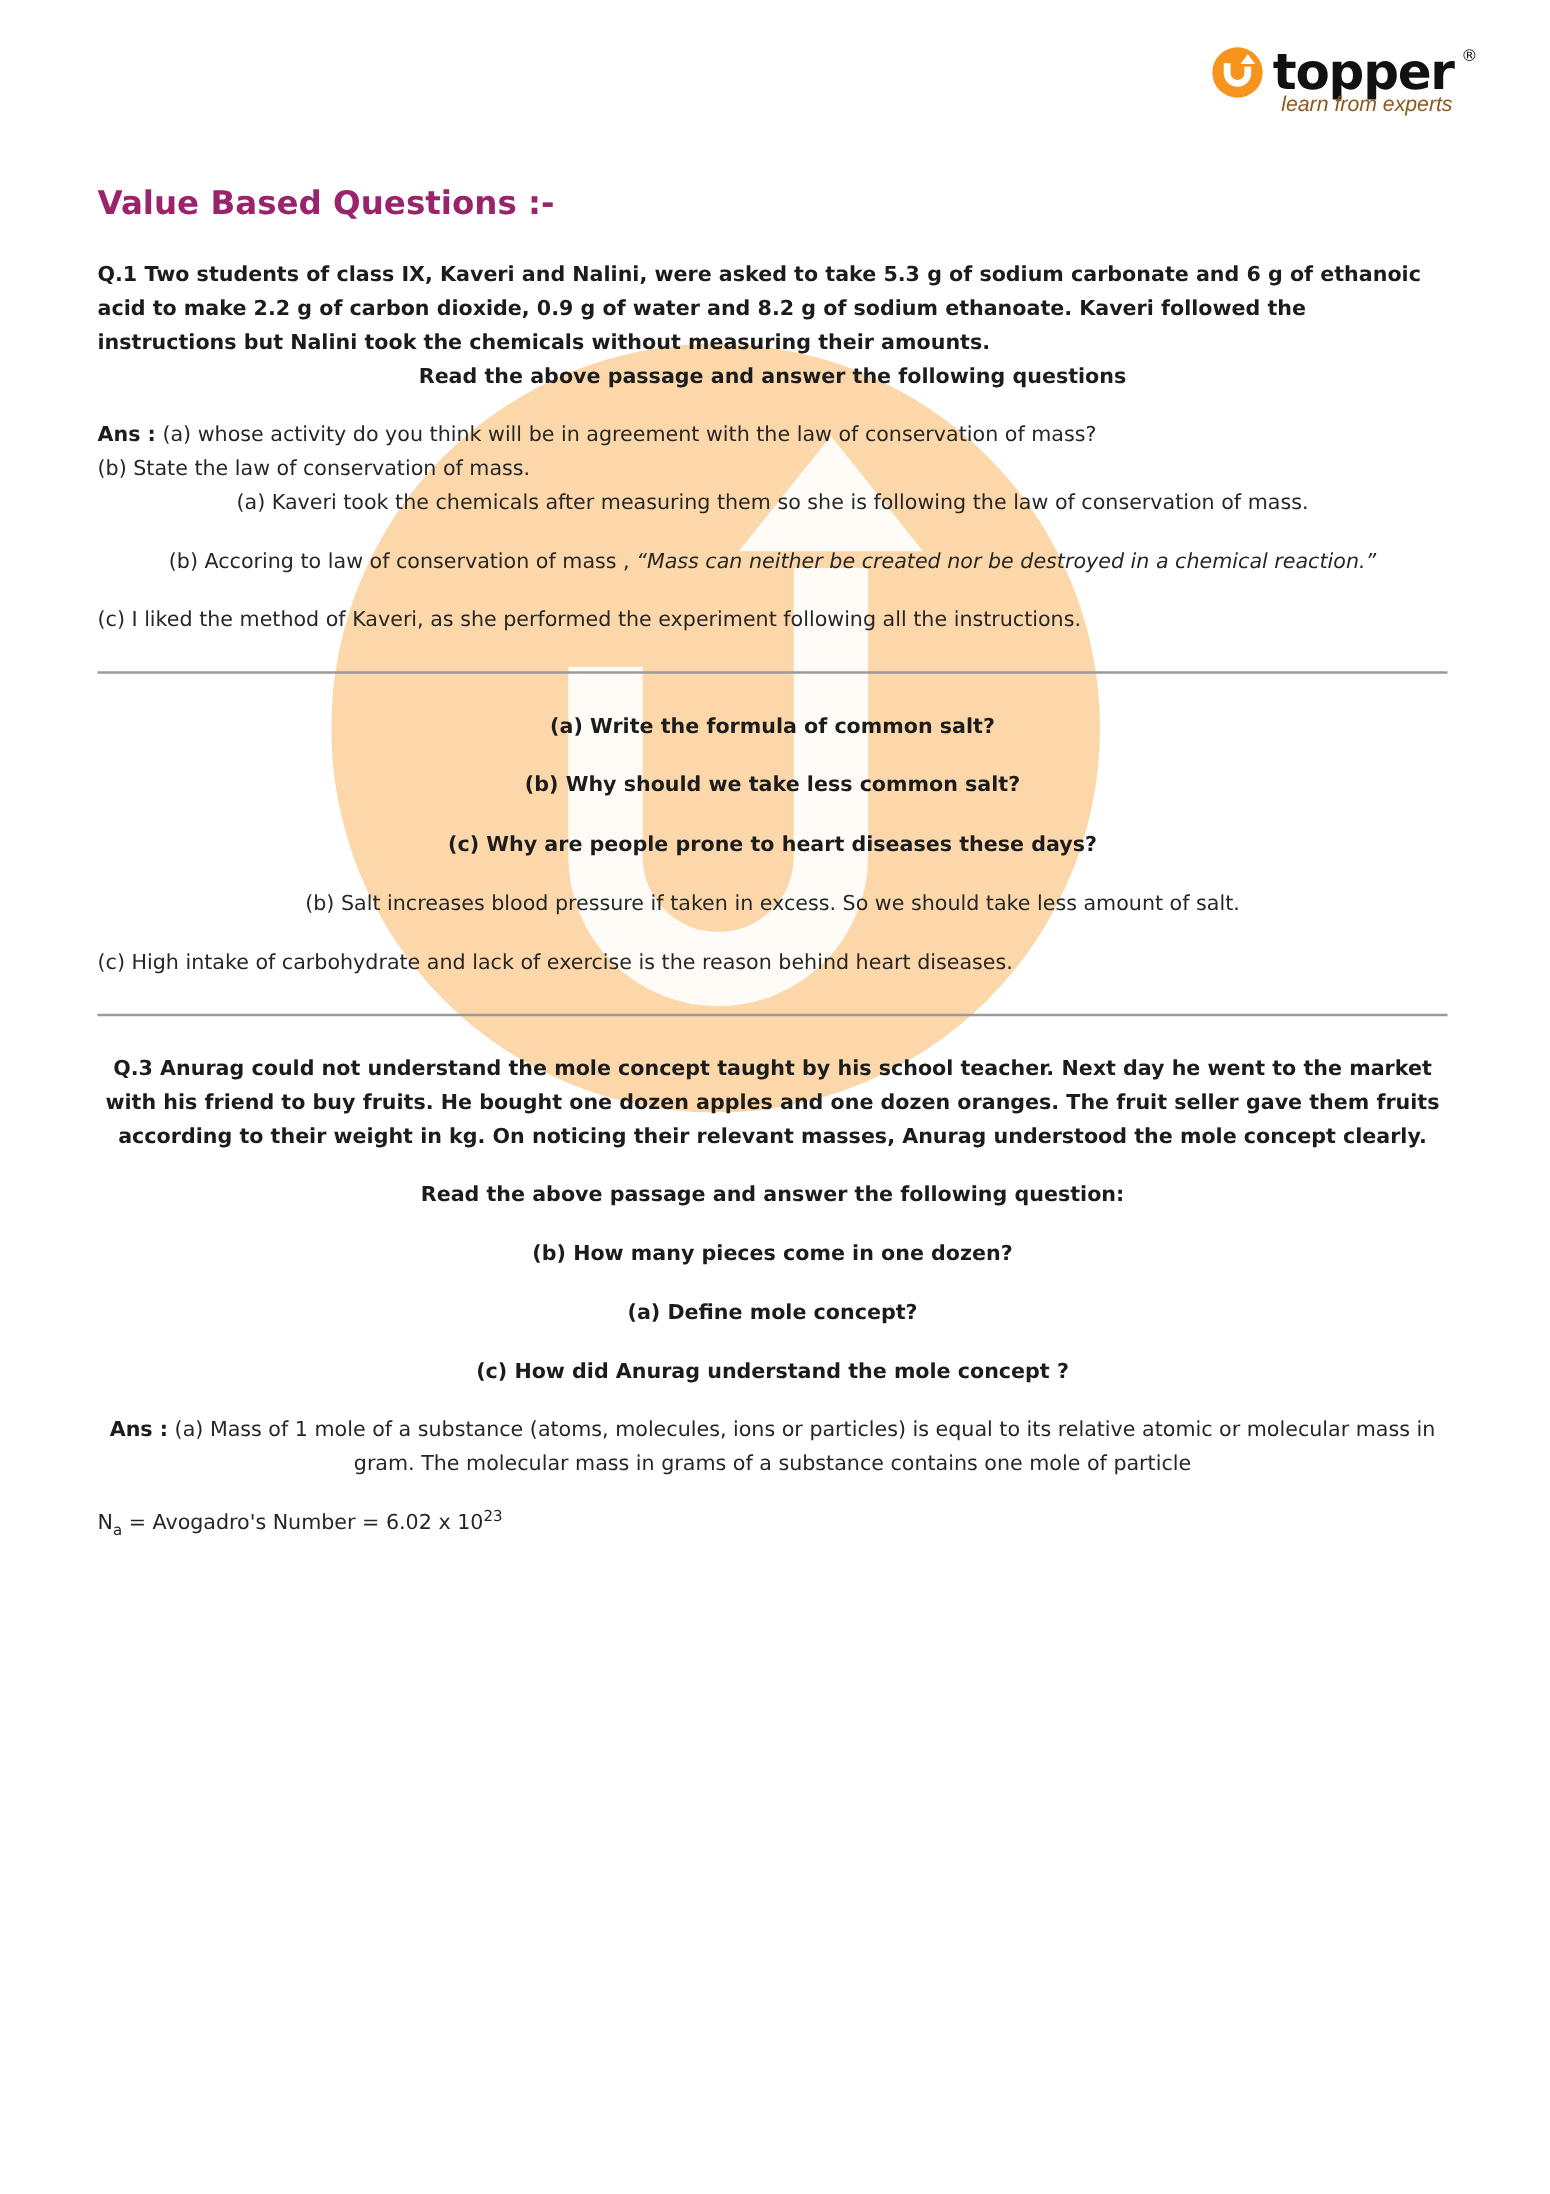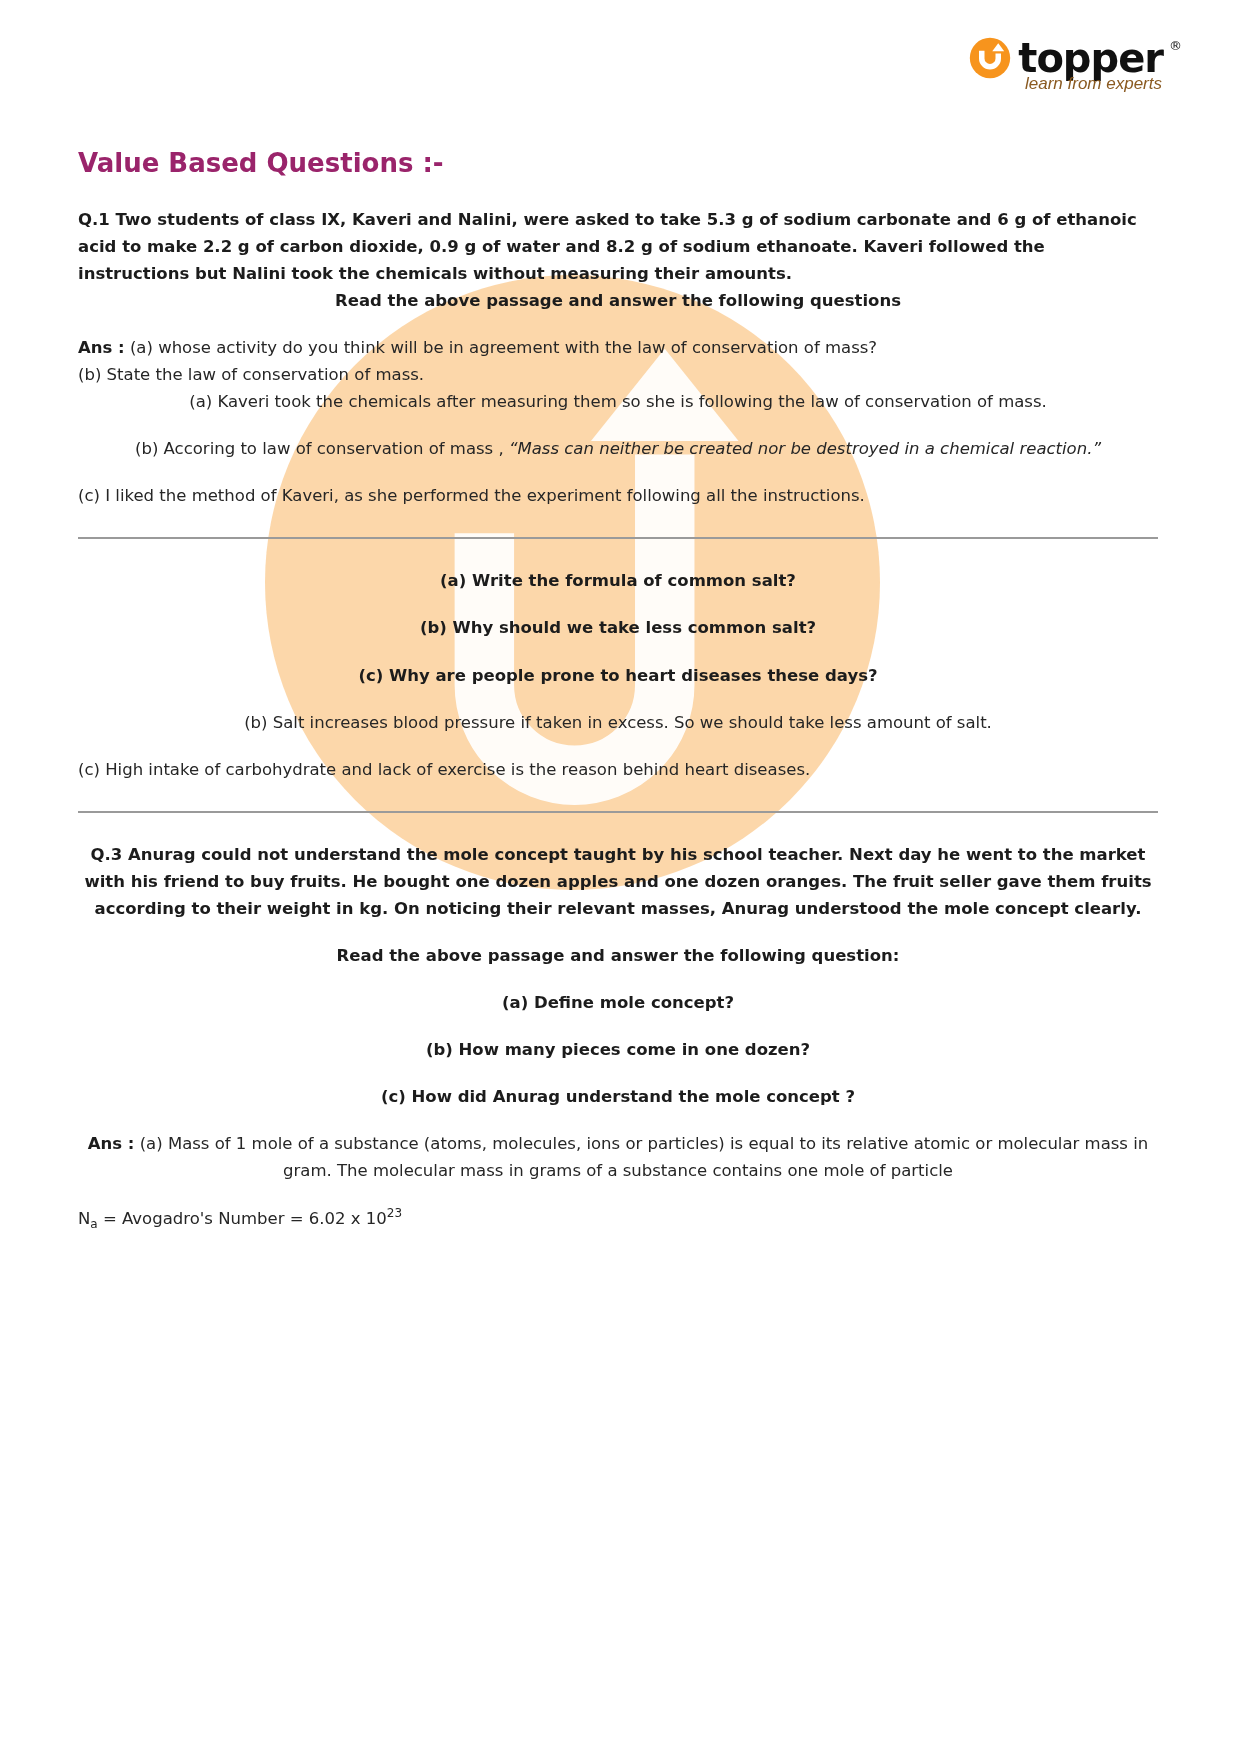--- a/index.html
+++ b/index.html
@@ -140,22 +140,22 @@
     <p class="para">(c) High intake of carbohydrate and lack of exercise is the reason behind heart diseases.</p>
   </section>
 
   <div class="divider"></div>
 
   <section>
     <p class="para bold mb">Q.3 Anurag could not understand the mole concept taught by his school teacher. Next day he went to the market with his friend to buy fruits. He bought one dozen apples and one dozen oranges. The fruit seller gave them fruits according to their weight in kg. On noticing their relevant masses, Anurag understood the mole concept clearly.</p>
 
     <p class="para bold mb">Read the above passage and answer the following question:</p>
 
+    <p class="para bold mb">(b) How many pieces come in one dozen?</p>
     <p class="para bold mb">(a) Define mole concept?</p>
-    <p class="para bold mb">(b) How many pieces come in one dozen?</p>
     <p class="para bold mb">(c) How did Anurag understand the mole concept ?</p>
 
     <p class="para mb"><span class="ans-label">Ans :</span><span> (a) Mass of 1 mole of a substance (atoms, molecules, ions or particles) is equal to its relative atomic or molecular mass in gram. The molecular mass in grams of a substance contains one mole of particle</span></p>
 
     <p class="para"><span>N</span><sub class="fsub">a</sub><span> = Avogadro's Number  = 6.02 x 10</span><sup class="fsup">23</sup></p>
   </section>
 
 </main>
 
 </body></html>

